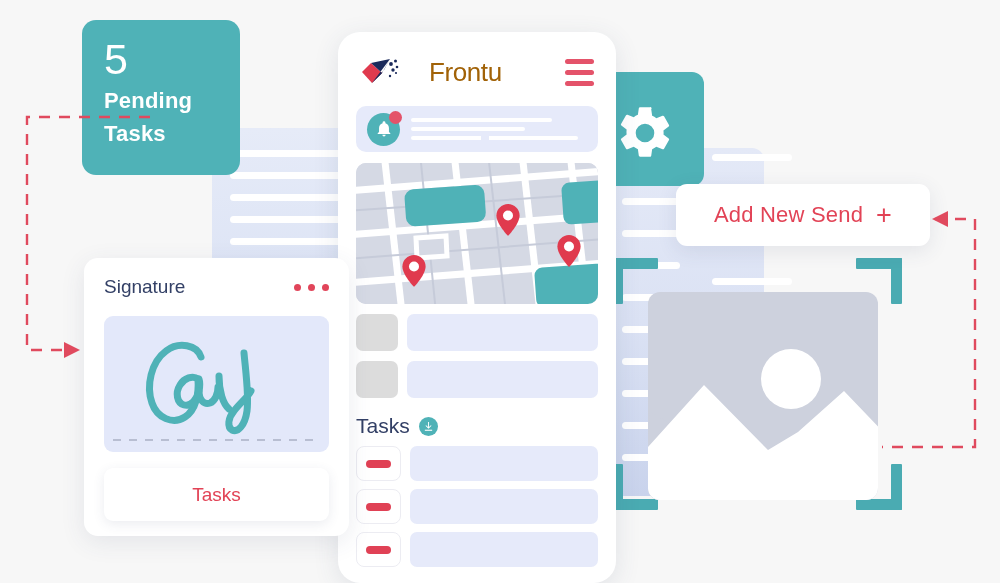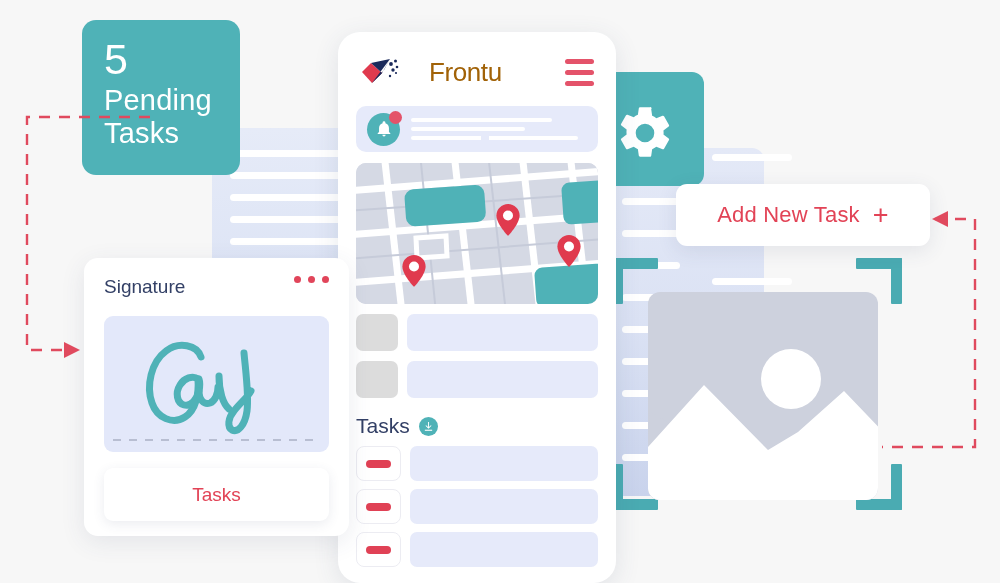--- a/index.html
+++ b/index.html
@@ -14,21 +14,21 @@
   
   .connectors { position: absolute; inset: 0; width: 1000px; height: 583px; z-index: 30; pointer-events: none; }
 
   
   .pending-card {
     position: absolute; left: 82px; top: 20px; width: 158px; height: 155px;
     background: #4fb2b7; border-radius: 14px; z-index: 12;
     padding: 14px 18px 0 22px; color: #ffffff;
   }
   .pending-num { font-size: 43px; font-weight: 400; line-height: 50px; letter-spacing: .5px; }
-  .pending-l1, .pending-l2 { font-size: 29px; font-weight: 400; line-height: 33px; letter-spacing: .2px; }
+  .pending-l1, .pending-l2 { font-size: 22px; font-weight: 700; line-height: 33px; letter-spacing: .2px; }
 
   
   .doc-card {
     position: absolute; border-radius: 12px; overflow: hidden;
     background: linear-gradient(180deg,#e6ebf8 0%, #dde4f5 55%, #ced7ee 100%);
   }
   .doc-left { left: 212px; top: 128px; width: 148px; height: 274px; z-index: 8; }
   .doc-right { left: 612px; top: 148px; width: 152px; height: 348px; z-index: 8;
     background: linear-gradient(180deg,#e4e9f7 0%, #dbe2f4 50%, #c9d3ec 100%); }
   .doc-line { position: absolute; background: #ffffff; height: 7px; border-radius: 4px; }
@@ -85,21 +85,21 @@
   .task-dash { width: 25px; height: 8px; border-radius: 5px; background: #e04155; }
   .task-bar { flex: 1; height: 35px; border-radius: 7px; background: #e6eafa; }
 
   
   .sig-card {
     position: absolute; left: 84px; top: 258px; width: 265px; height: 278px;
     background: #ffffff; border-radius: 14px; z-index: 22;
     box-shadow: 0 6px 24px rgba(60,70,110,.10);
     padding: 18px 20px;
   }
-  .sig-head { display: flex; justify-content: space-between; }
+  .sig-head { display: flex; align-items: center; justify-content: space-between; }
   .sig-title { font-size: 19px; color: #334066; }
   .sig-pad {
     margin-top: 18px; height: 136px; border-radius: 9px; background: #e3e8fa;
     position: relative; display: flex; align-items: center; justify-content: center;
   }
   .sig-pad .dashline { position: absolute; left: 9px; right: 9px; bottom: 11px; height: 2px;
     background: repeating-linear-gradient(90deg,#b8bed2 0 8px, transparent 8px 16px); }
   .send-btn {
     margin-top: 16px; height: 53px; border-radius: 9px; background: #ffffff;
     box-shadow: 0 3px 12px rgba(60,70,110,.10);
@@ -351,17 +351,17 @@
           <path d="M92 47c0 15 4 28 10 33"></path>
           <path d="M117 24c2 22 5 42 3 58-2 14-9 22-15 19-5-3-4-12 2-19 6-8 14-14 17-20"></path>
         </g>
       </svg>
       <span class="dashline"></span>
     </div>
     <button class="send-btn">Tasks</button>
   </div>
 
   <div class="add-task">
-    <span>Add New Task</span>
+    <span>Add New Send</span>
     <span class="add-plus">+</span>
   </div>
 
 </div>
 
 </body></html>

